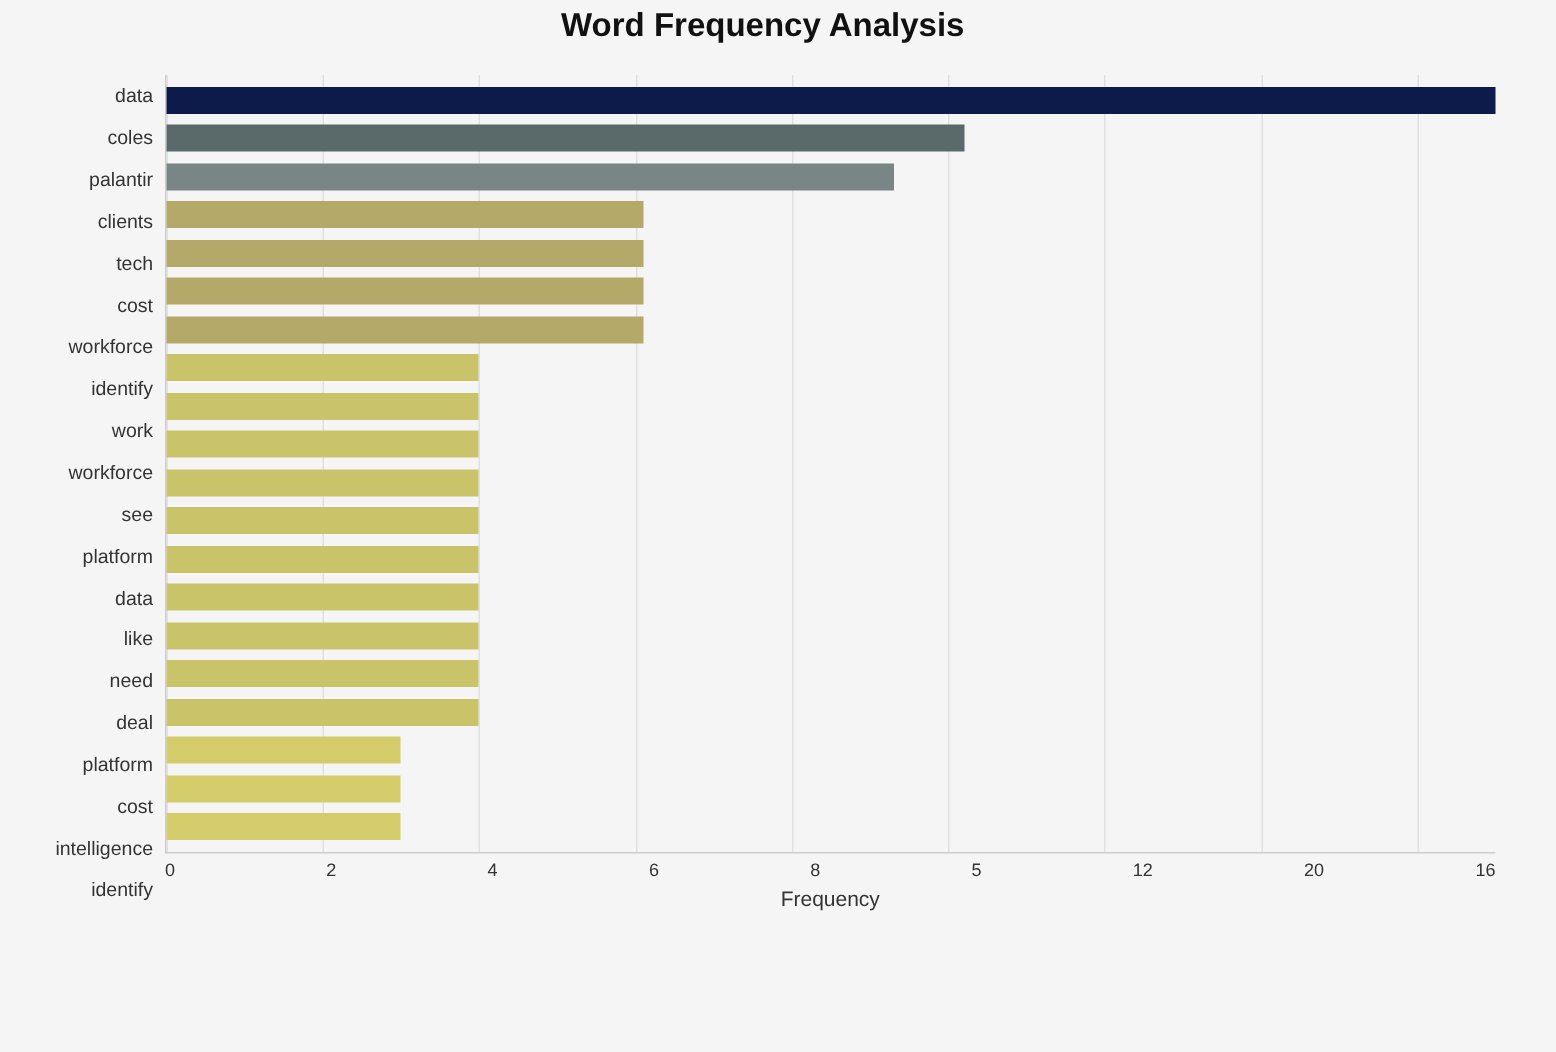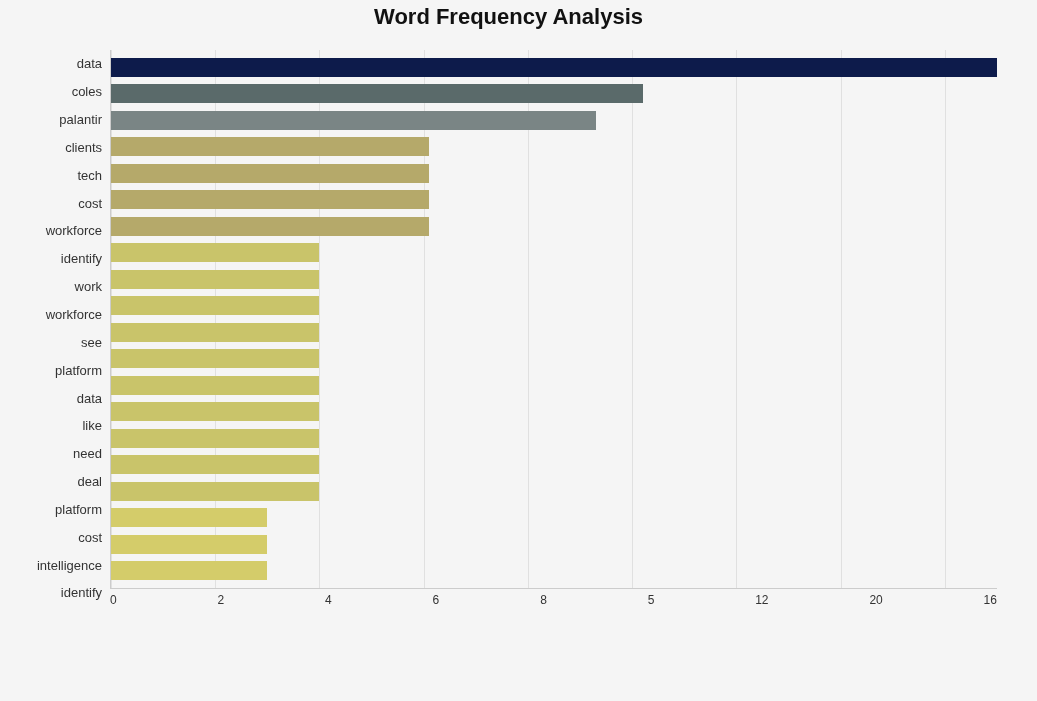--- a/index.html
+++ b/index.html
@@ -216,15 +216,16 @@
           <div class="x-label">0</div>
           <div class="x-label">2</div>
           <div class="x-label">4</div>
           <div class="x-label">6</div>
           <div class="x-label">8</div>
           <div class="x-label">5</div>
           <div class="x-label">12</div>
           <div class="x-label">20</div>
           <div class="x-label">16</div>
         </div>
+      <div class="x-axis-title">Frequency</div>
     </div>
   </div>
 </div>
 
 </body></html>

